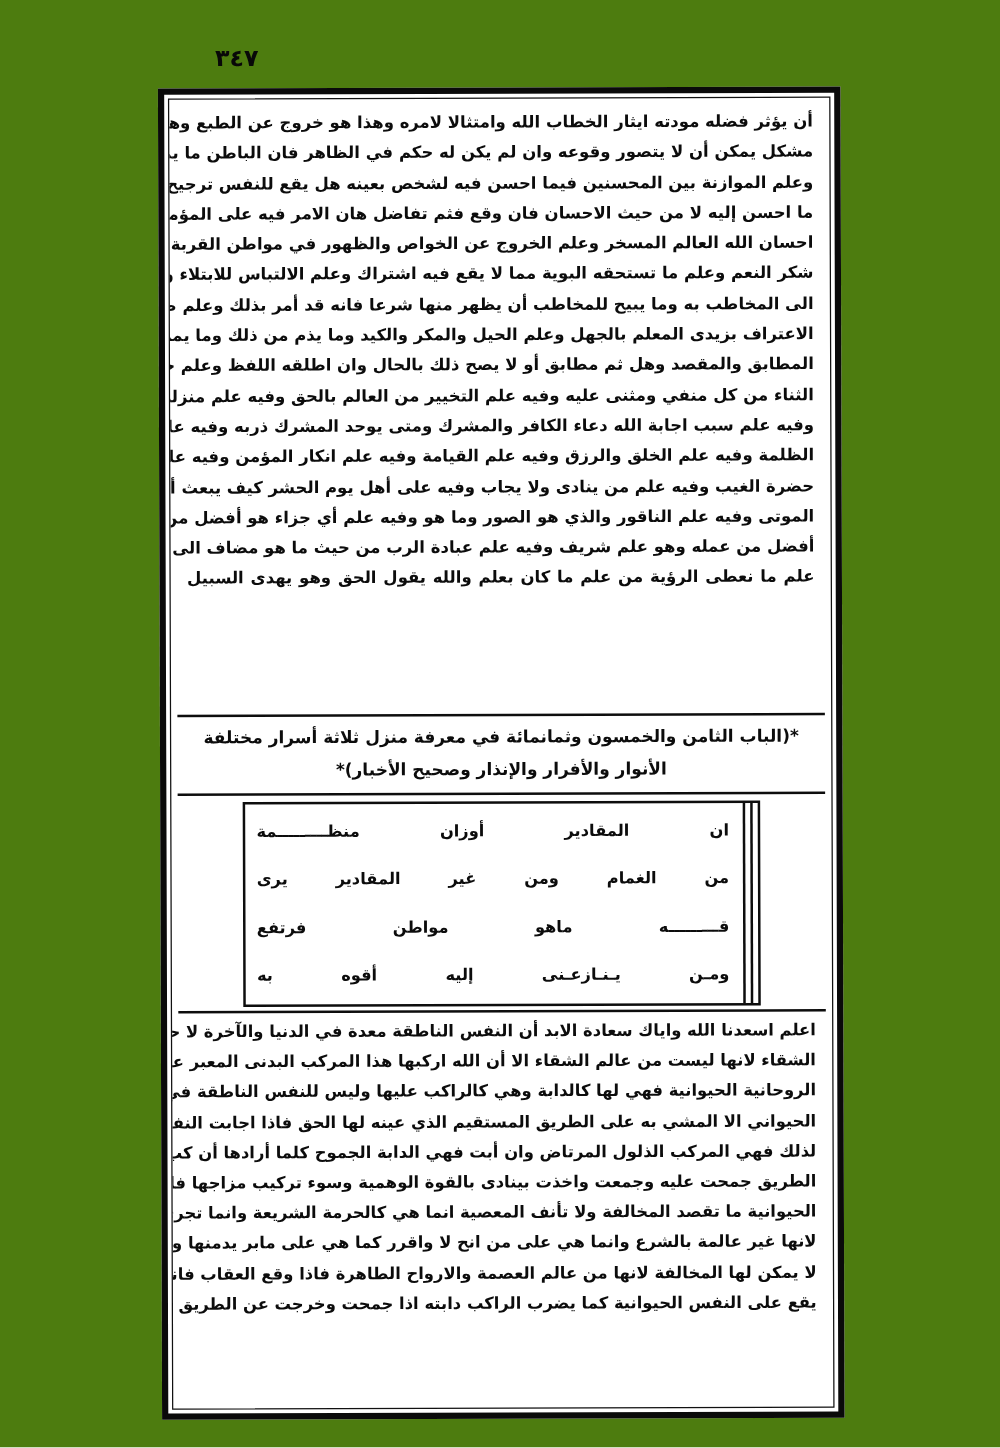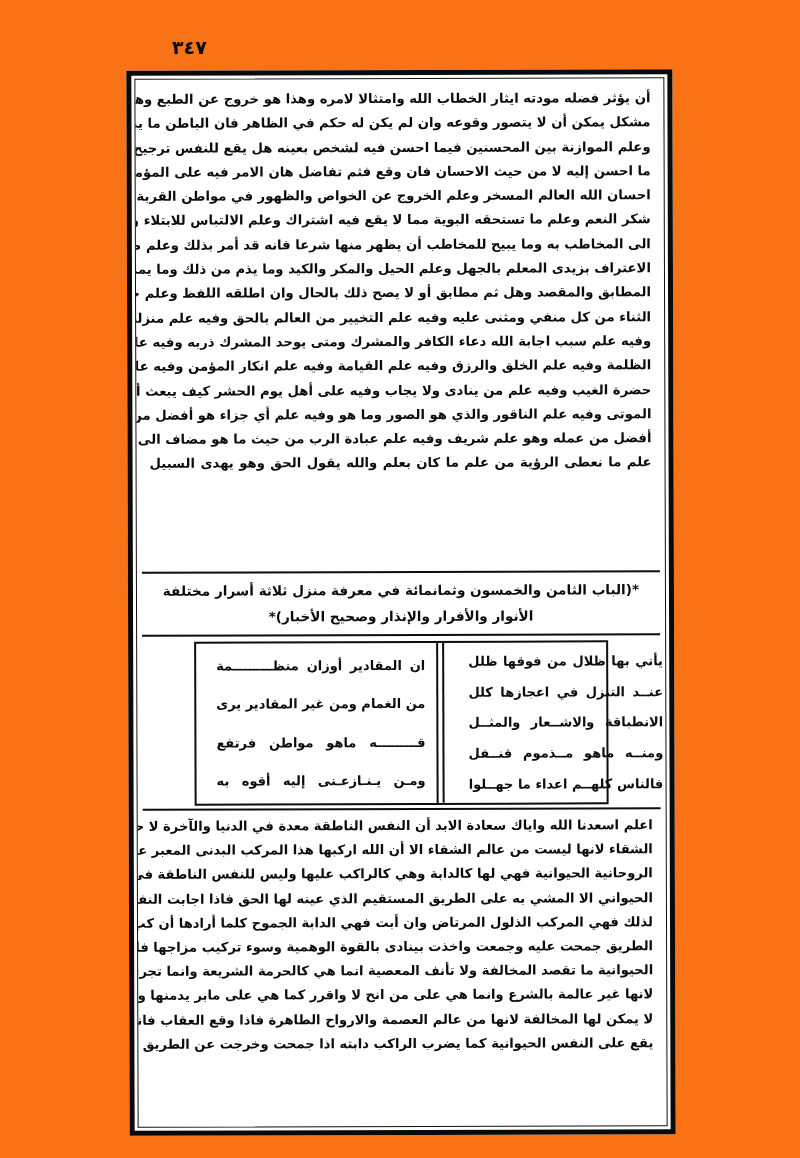--- a/index.html
+++ b/index.html
@@ -8,21 +8,21 @@
     padding: 0;
     background: #ffffff;
   }
   body {
     font-family: "DejaVu Sans", sans-serif;
   }
   .page {
     position: relative;
     width: 800px;
     height: 1158px;
-    background: #f97316;
+    background: #4d7c0f;
     overflow: hidden;
     margin: 0 auto;
   }
 
   
   .folio-number {
     position: absolute;
     left: 172px;
     top: 36px;
     font-family: "DejaVu Sans", sans-serif;
@@ -130,21 +130,21 @@
     display: flex;
     flex-direction: row;
     background: #ffffff;
   }
   
   .table-col {
     flex: 1 1 50%;
     direction: rtl;
     text-align: justify;
     text-align-last: justify;
-    padding: 3px 7px 3px 20px;
+    padding: 3px 7px 3px 9px;
     box-sizing: border-box;
     display: flex;
     flex-direction: column;
     justify-content: space-around;
   }
   .verse-line {
     display: block;
     white-space: nowrap;
     font-size: 13px;
     line-height: 29px;
@@ -225,27 +225,20 @@
       <div class="rule" style="top:555px;"></div>
 
       <div class="block-table" id="poetryTable">
           <div class="table-col">
             <span class="verse-line">ان المقادير أوزان منظـــــــــمة</span>
             <span class="verse-line">من الغمام ومن غير المقادير يرى</span>
             <span class="verse-line">قـــــــــه ماهو مواطن فرتفع</span>
             <span class="verse-line">ومـن يـنـازعـنى إليه أقوه به</span>
           </div>
           <div class="col-divider"></div>
-          <div class="table-col">
-            <span class="verse-line">يأتي بها ظلال من فوقها ظلل</span>
-            <span class="verse-line">عنــد التنزل في اعجازها كلل</span>
-            <span class="verse-line">الانطباقة والاشــعار والمثــل</span>
-            <span class="verse-line">ومنــه ماهو مــذموم قنــفل</span>
-            <span class="verse-line">فالناس كلهــم اعداء ما جهــلوا</span>
-          </div>
         </div>
 
       <div class="rule" style="top:729px;"></div>
 
       <div class="textblock block-lower" id="lowerProse">
           <span class="prose-line">اعلم اسعدنا الله واياك سعادة الابد أن النفس الناطقة معدة في الدنيا والآخرة لا حظ لها في</span>
           <span class="prose-line">الشقاء لانها ليست من عالم الشقاء الا أن الله اركبها هذا المركب البدنى المعبر عنه بالنفس</span>
           <span class="prose-line">الروحانية الحيوانية فهي لها كالدابة وهي كالراكب عليها وليس للنفس الناطقة في هذا المركب</span>
           <span class="prose-line">الحيواني الا المشي به على الطريق المستقيم الذي عينه لها الحق فاذا اجابت النفس الحيوانية</span>
           <span class="prose-line">لذلك فهي المركب الذلول المرتاض وان أبت فهي الدابة الجموح كلما أرادها أن كب أن يردها الى</span>

